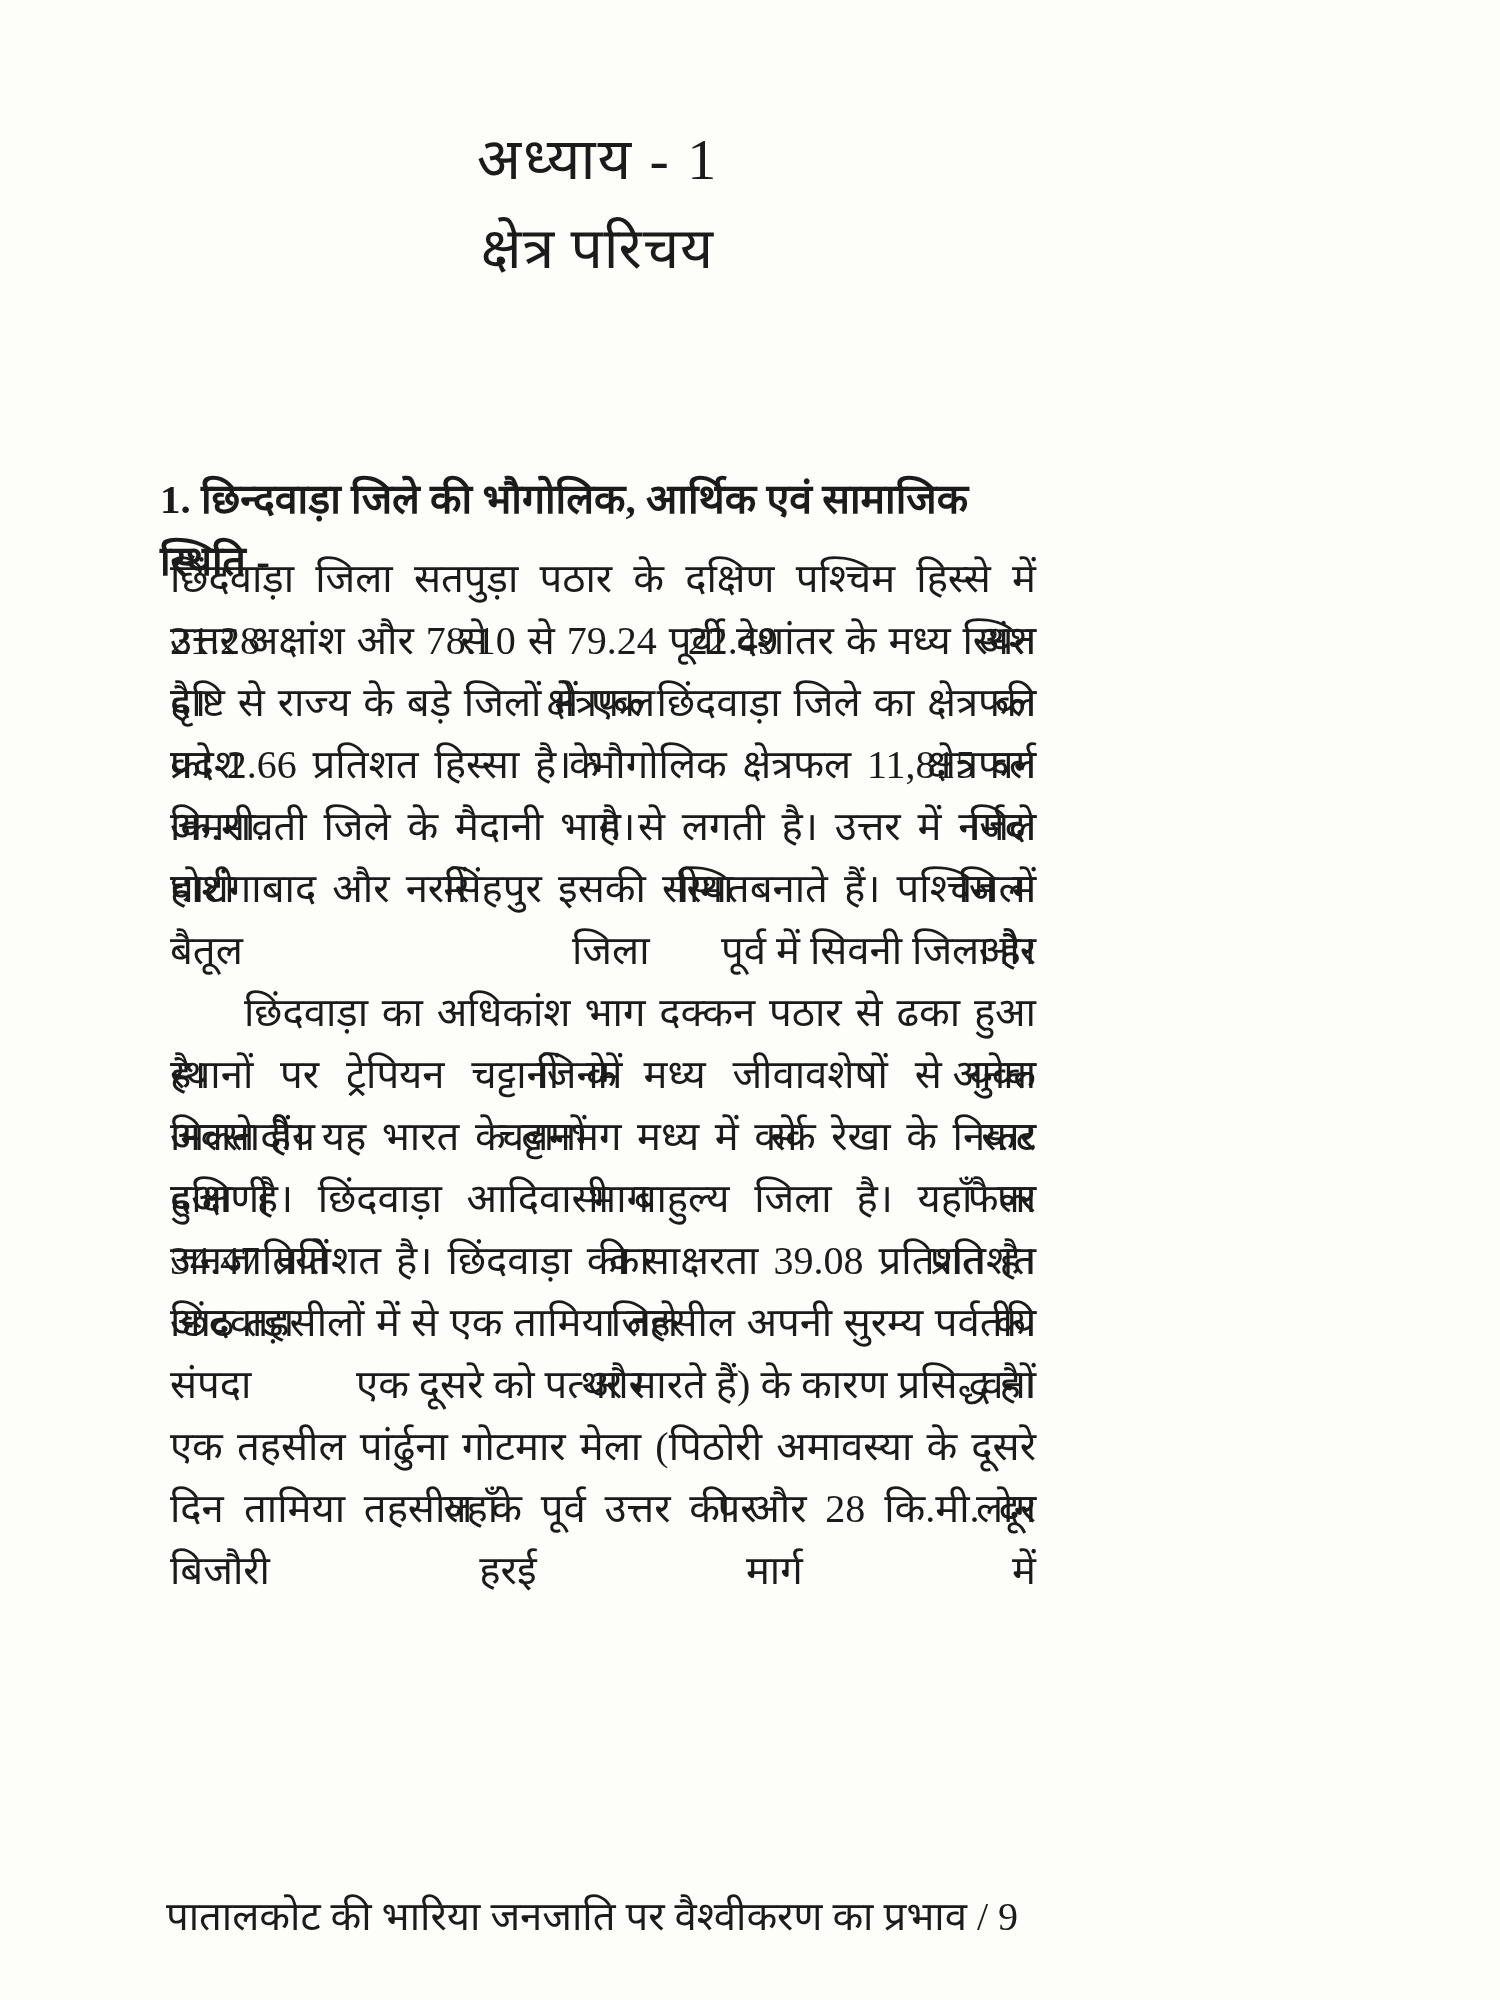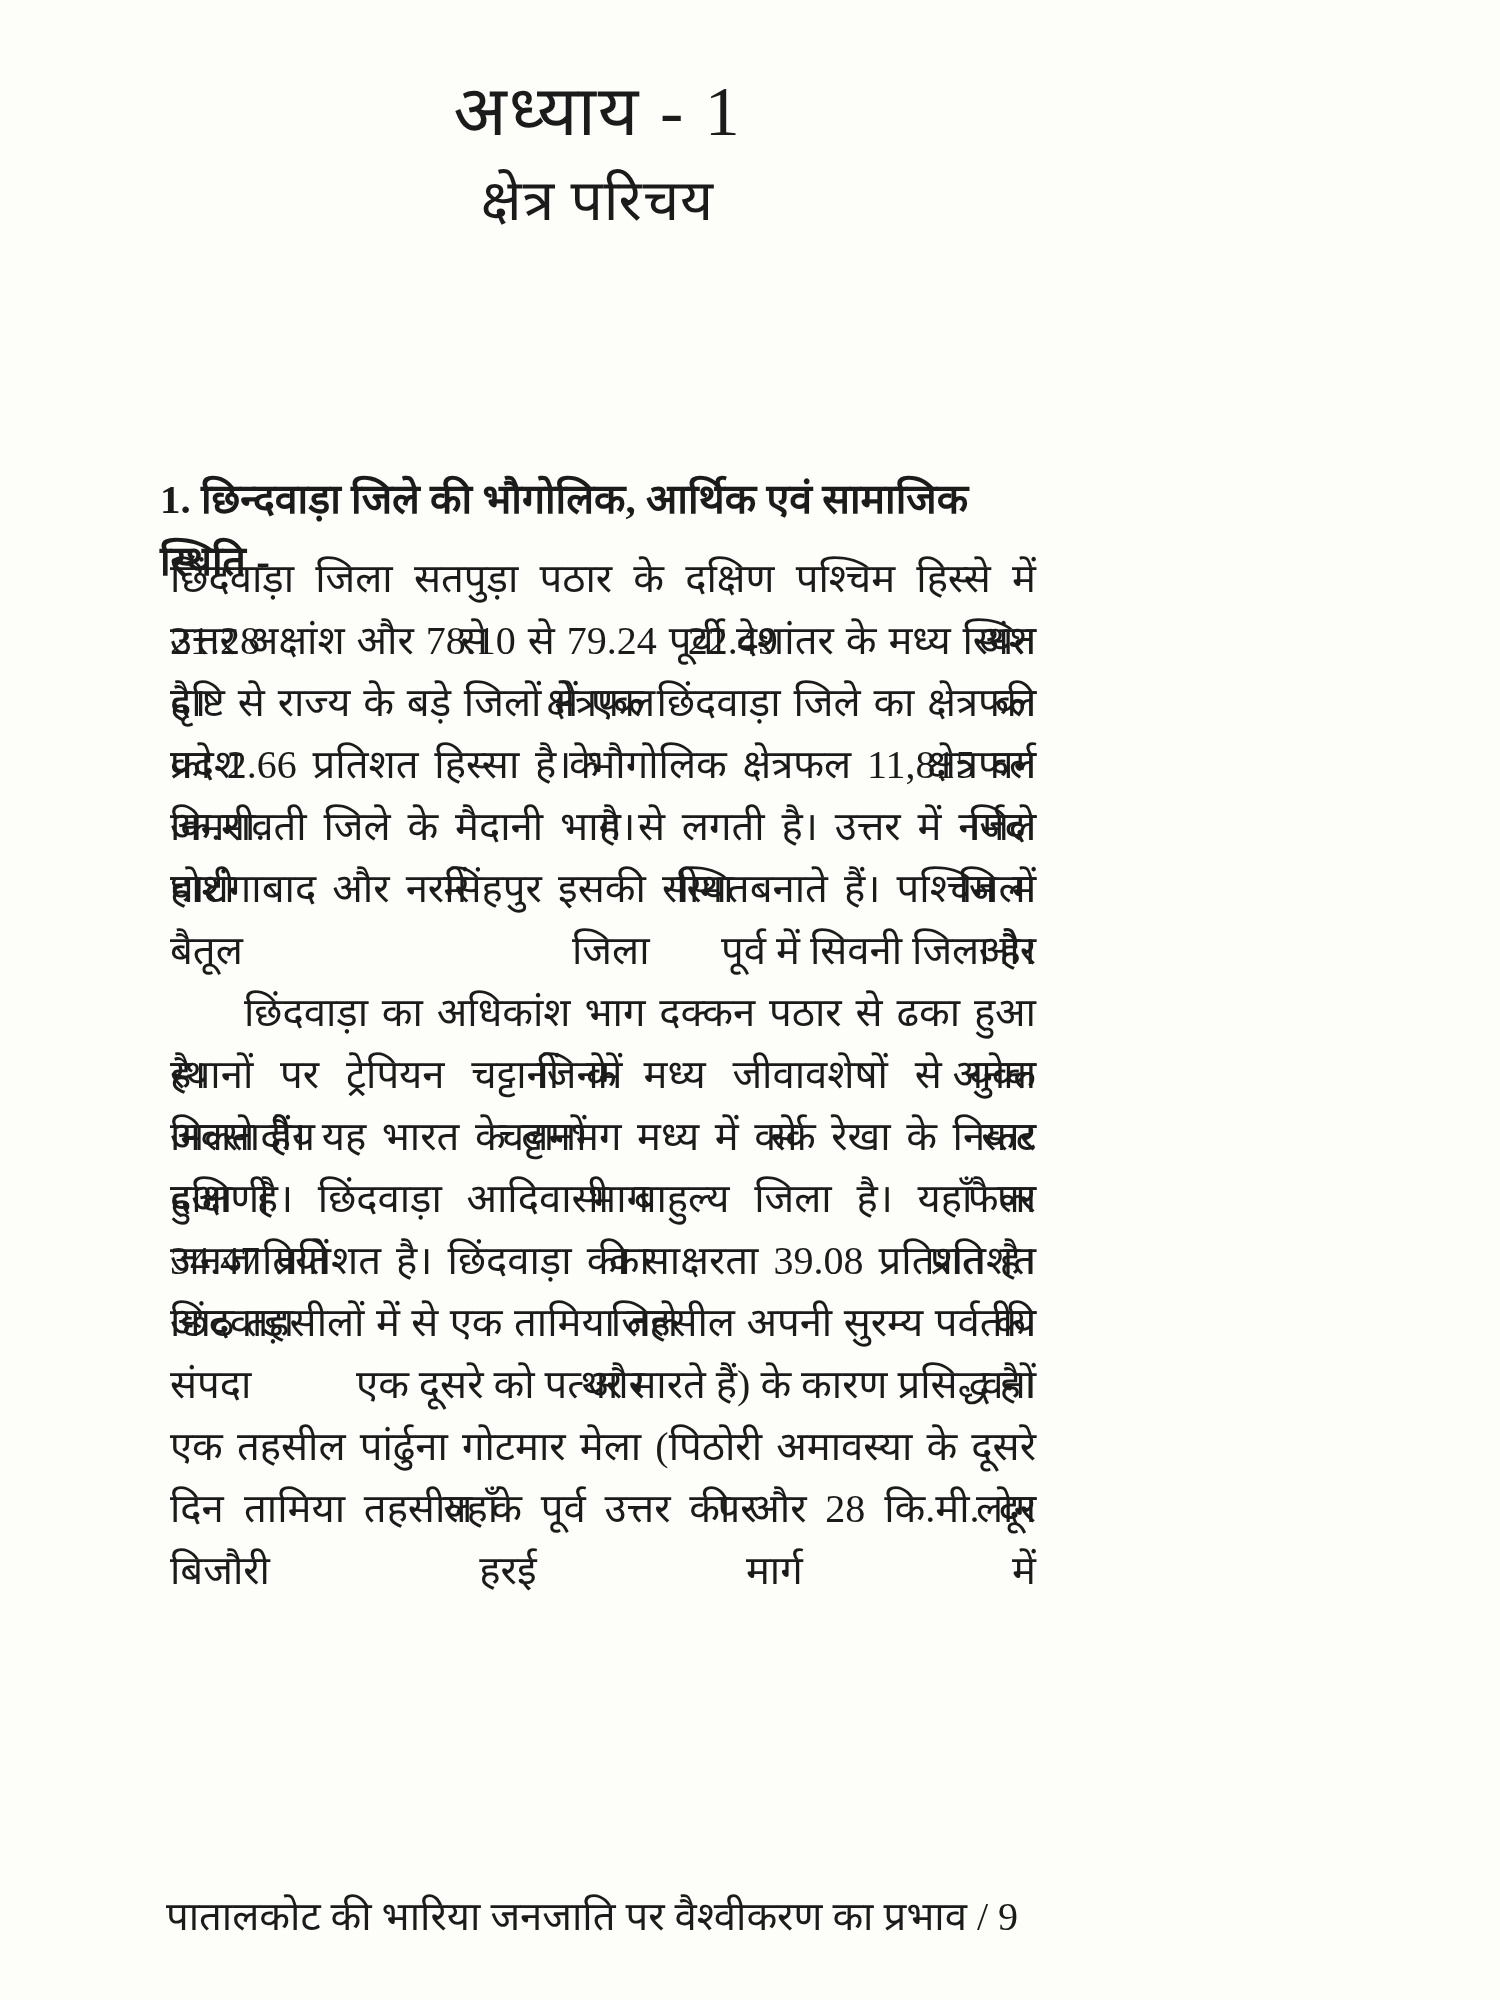--- a/index.html
+++ b/index.html
@@ -19,24 +19,25 @@
   }
   
   .title-block {
     position: absolute;
     left: 160px;
     top: 72px;
     width: 875px;
     text-align: center;
   }
   .chapter-title {
-    font-size: 70px;
+    font-size: 58px;
     line-height: 80px;
     font-weight: 500;
     letter-spacing: 2px;
+    margin-top: 48px;
   }
   .chapter-subtitle {
     font-size: 57px;
     line-height: 82px;
     font-weight: 500;
     margin-top: 8px;
     letter-spacing: 1px;
   }
   
   .section-heading {

